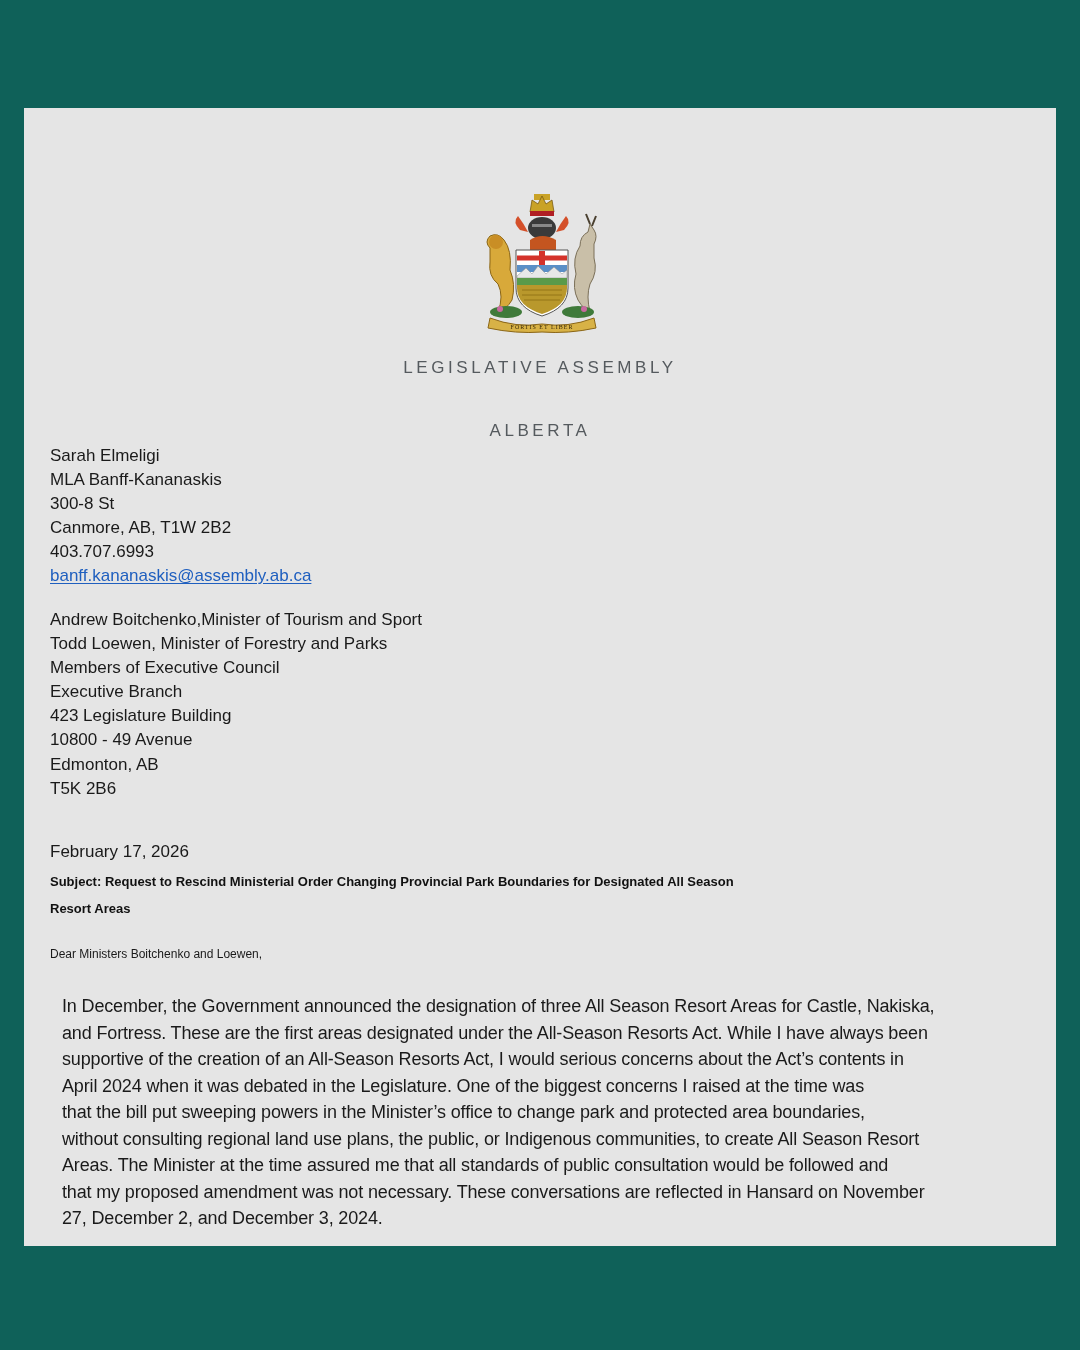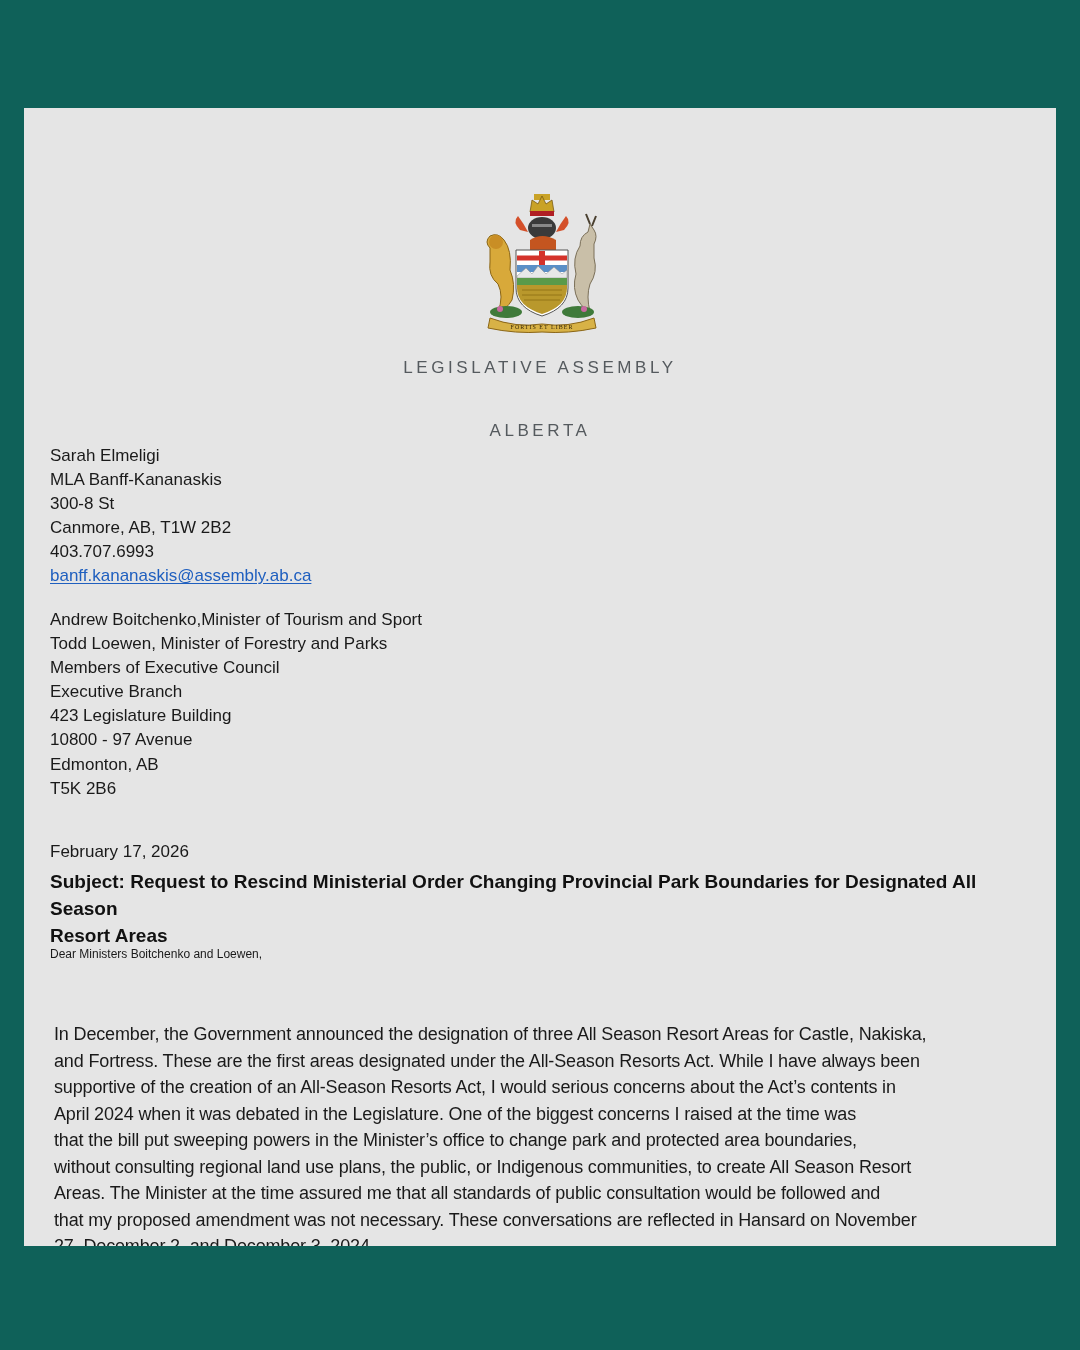--- a/index.html
+++ b/index.html
@@ -57,42 +57,41 @@
       color: #1f5fbf;
       text-decoration: underline;
       text-underline-offset: 2px;
     }
     .date { top: 732px; }
     .subject {
       position: absolute;
       left: 26px;
       top: 760px;
       width: 990px;
-      font-size: 19px;
+      font-size: 13px;
       line-height: 27px;
       font-weight: bold;
       color: #111;
     }
     .salutation {
       position: absolute;
       left: 26px;
       top: 833px;
       font-size: 12px;
       line-height: 26px;
       color: #1a1a1a;
     }
     .body-para {
       position: absolute;
-      left: 30px;
+      left: 38px;
       top: 885px;
       width: 990px;
       font-size: 18px;
       line-height: 26.5px;
       color: #1a1a1a;
-      margin-top: 28px;
     }
     .body-para div { white-space: nowrap; letter-spacing: -0.15px; }
   </style>
 </head>
 <body>
 
 <div class="page">
 
   <svg class="crest" viewBox="0 0 132 142" xmlns="http://www.w3.org/2000/svg">
 
@@ -144,21 +143,21 @@
     <div>403.707.6993</div>
     <div><span class="email">banff.kananaskis@assembly.ab.ca</span></div>
   </div>
 
   <div class="block recipient">
     <div>Andrew Boitchenko,Minister of Tourism and Sport</div>
     <div>Todd Loewen, Minister of Forestry and Parks</div>
     <div>Members of Executive Council</div>
     <div>Executive Branch</div>
     <div>423 Legislature Building</div>
-    <div>10800 - 97 Avenue</div>
+    <div>10800 - 49 Avenue</div>
     <div>Edmonton, AB</div>
     <div>T5K 2B6</div>
   </div>
 
   <div class="block date">
     <div>February 17, 2026</div>
   </div>
 
   <div class="subject">
     <div>Subject: Request to Rescind Ministerial Order Changing Provincial Park Boundaries for Designated All Season</div>

